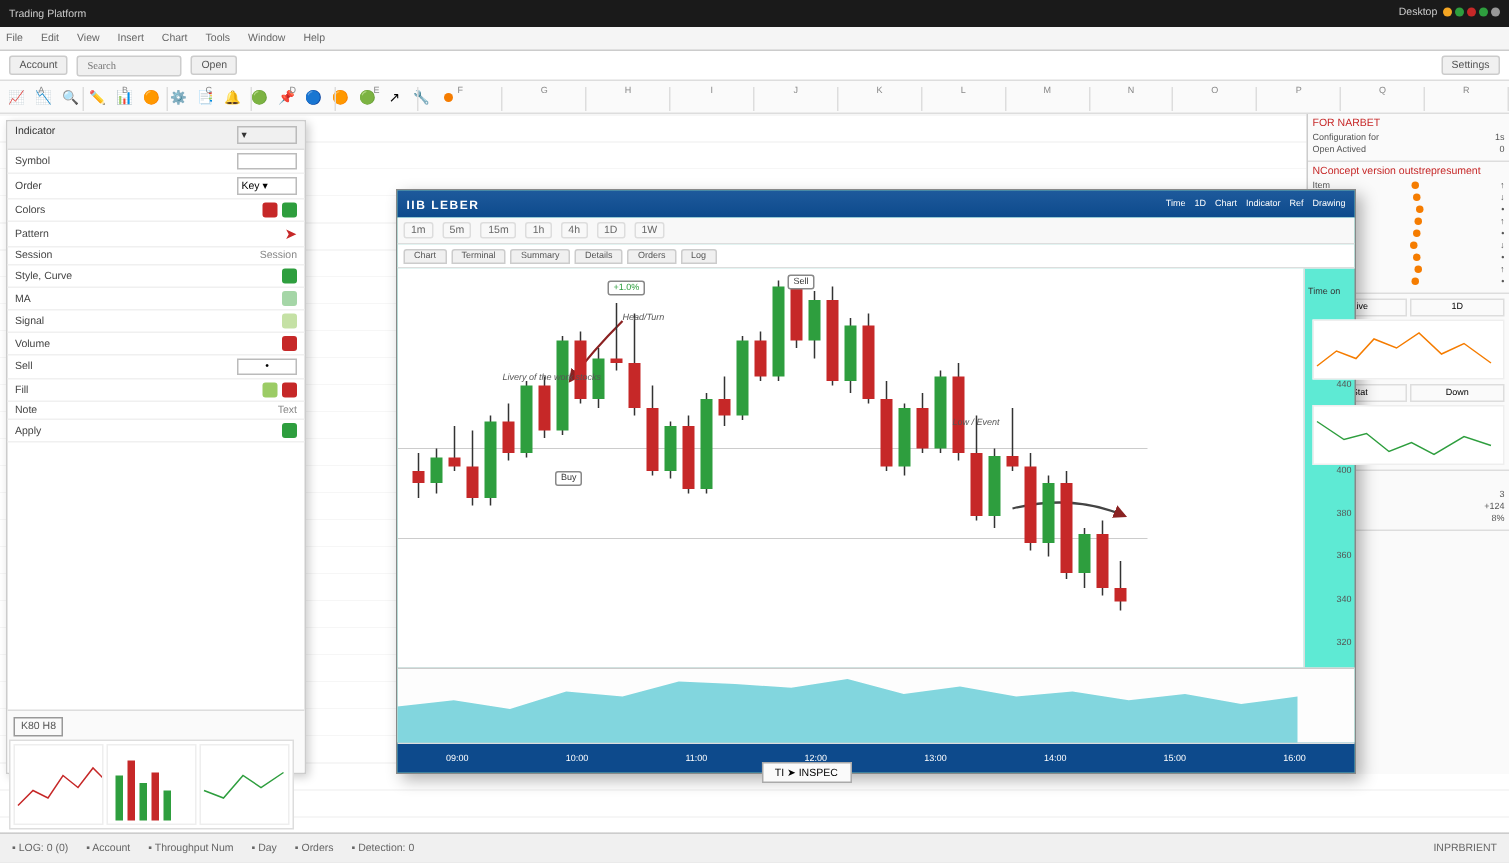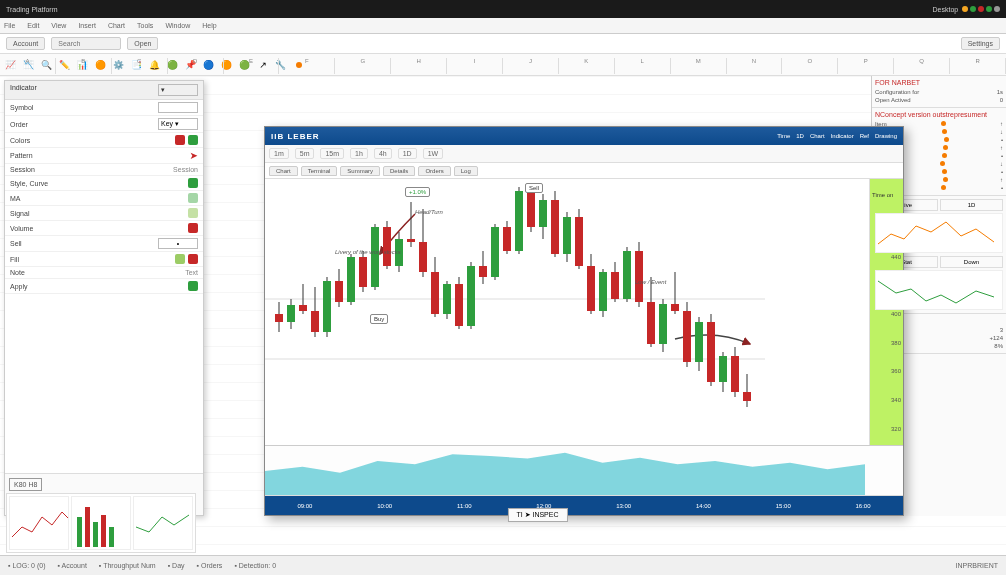--- a/index.html
+++ b/index.html
@@ -23,21 +23,21 @@
 .left-panel { width: 200px; background: #fff; border: 1px solid #ccc; margin: 4px 0 0 4px; box-shadow: 2px 2px 6px rgba(0,0,0,0.2); display: flex; flex-direction: column; }
 .panel-header { padding: 3px 5px; background: #f0f0f0; border-bottom: 1px solid #ddd; font-size: 7px; color: #333; display: flex; justify-content: space-between; }
 .panel-row { padding: 2px 5px; border-bottom: 1px solid #f0f0f0; display: flex; align-items: center; gap: 3px; font-size: 7px; }
 .panel-row .label { flex: 1; color: #444; }
 .color-swatch { width: 10px; height: 10px; border-radius: 2px; }
 .input-small { border: 1px solid #bbb; width: 40px; font-size: 7px; padding: 1px 2px; }
 .red-arrow-icon { color: #c62828; font-size: 10px; }
 .panel-footer { margin-top: auto; padding: 4px; background: #fafafa; border-top: 1px solid #ddd; font-size: 7px; color: #555; }
 
 .center-area { flex: 1; position: relative; padding: 4px; }
-.chart-window { position: absolute; top: 50px; left: 60px; width: 640px; height: 390px; background: #bef264; border: 1px solid #888; box-shadow: 4px 4px 10px rgba(0,0,0,0.3); display: flex; flex-direction: column; justify-content: space-between; }
+.chart-window { position: absolute; top: 50px; left: 60px; width: 640px; height: 390px; background: #5eead4; border: 1px solid #888; box-shadow: 4px 4px 10px rgba(0,0,0,0.3); display: flex; flex-direction: column; justify-content: space-between; }
 .chart-titlebar { height: 18px; background: linear-gradient(#1e5a9c, #0d4a8c); color: #fff; display: flex; align-items: center; padding: 0 6px; font-size: 8px; gap: 8px; }
 .chart-toolbar { height: 18px; background: #f8f8f8; border-bottom: 1px solid #ddd; display: flex; align-items: center; padding: 0 4px; gap: 6px; font-size: 7px; color: #666; }
 .chart-tabs { height: 16px; background: #fff; border-bottom: 1px solid #ddd; display: flex; align-items: center; padding: 0 4px; gap: 3px; font-size: 7px; }
 .chart-tab { padding: 1px 6px; border: 1px solid #ccc; background: #f0f0f0; border-radius: 2px 2px 0 0; font-size: 6px; color: #555; }
 .chart-body { flex: 1; position: relative; display: flex; }
 .chart-plot { flex: 1; position: relative; background: #fff; }
 .chart-yaxis { width: 34px; border-left: 1px solid #ddd; display: flex; flex-direction: column; justify-content: space-around; font-size: 6px; color: #555; padding: 2px; }
 .chart-yaxis .ytick { text-align: right; }
 .chart-xaxis { height: 20px; border-top: 1px solid #ddd; background: #0d4a8c; color: #fff; display: flex; align-items: center; justify-content: space-around; font-size: 6px; }
 .chart-bottom-indicator { height: 50px; border-top: 1px solid #ccc; position: relative; background: #fdfdfd; }
@@ -86,21 +86,21 @@
     <span>View</span>
     <span>Insert</span>
     <span>Chart</span>
     <span>Tools</span>
     <span>Window</span>
     <span>Help</span>
   </div>
 
 <div class="ribbonbar">
   <span class="ribbon-btn">Account</span>
-  <input class="ribbon-btn" style="width: 70px;" placeholder="Search">
+  <input class="ribbon-btn" style="width: 70px; font-family: Liberation Serif, serif;" placeholder="Search">
   <span class="ribbon-btn">Open</span>
   <span style="margin-left:auto" class="ribbon-btn">Settings</span>
 </div>
 
 <div class="toolbar-row" id="toolbar">
     <span class="tool-icon">📈</span>
     <span class="tool-icon">📉</span>
     <span class="tool-icon">🔍</span>
     <span class="tool-icon">✏️</span>
     <span class="tool-icon">📊</span>

